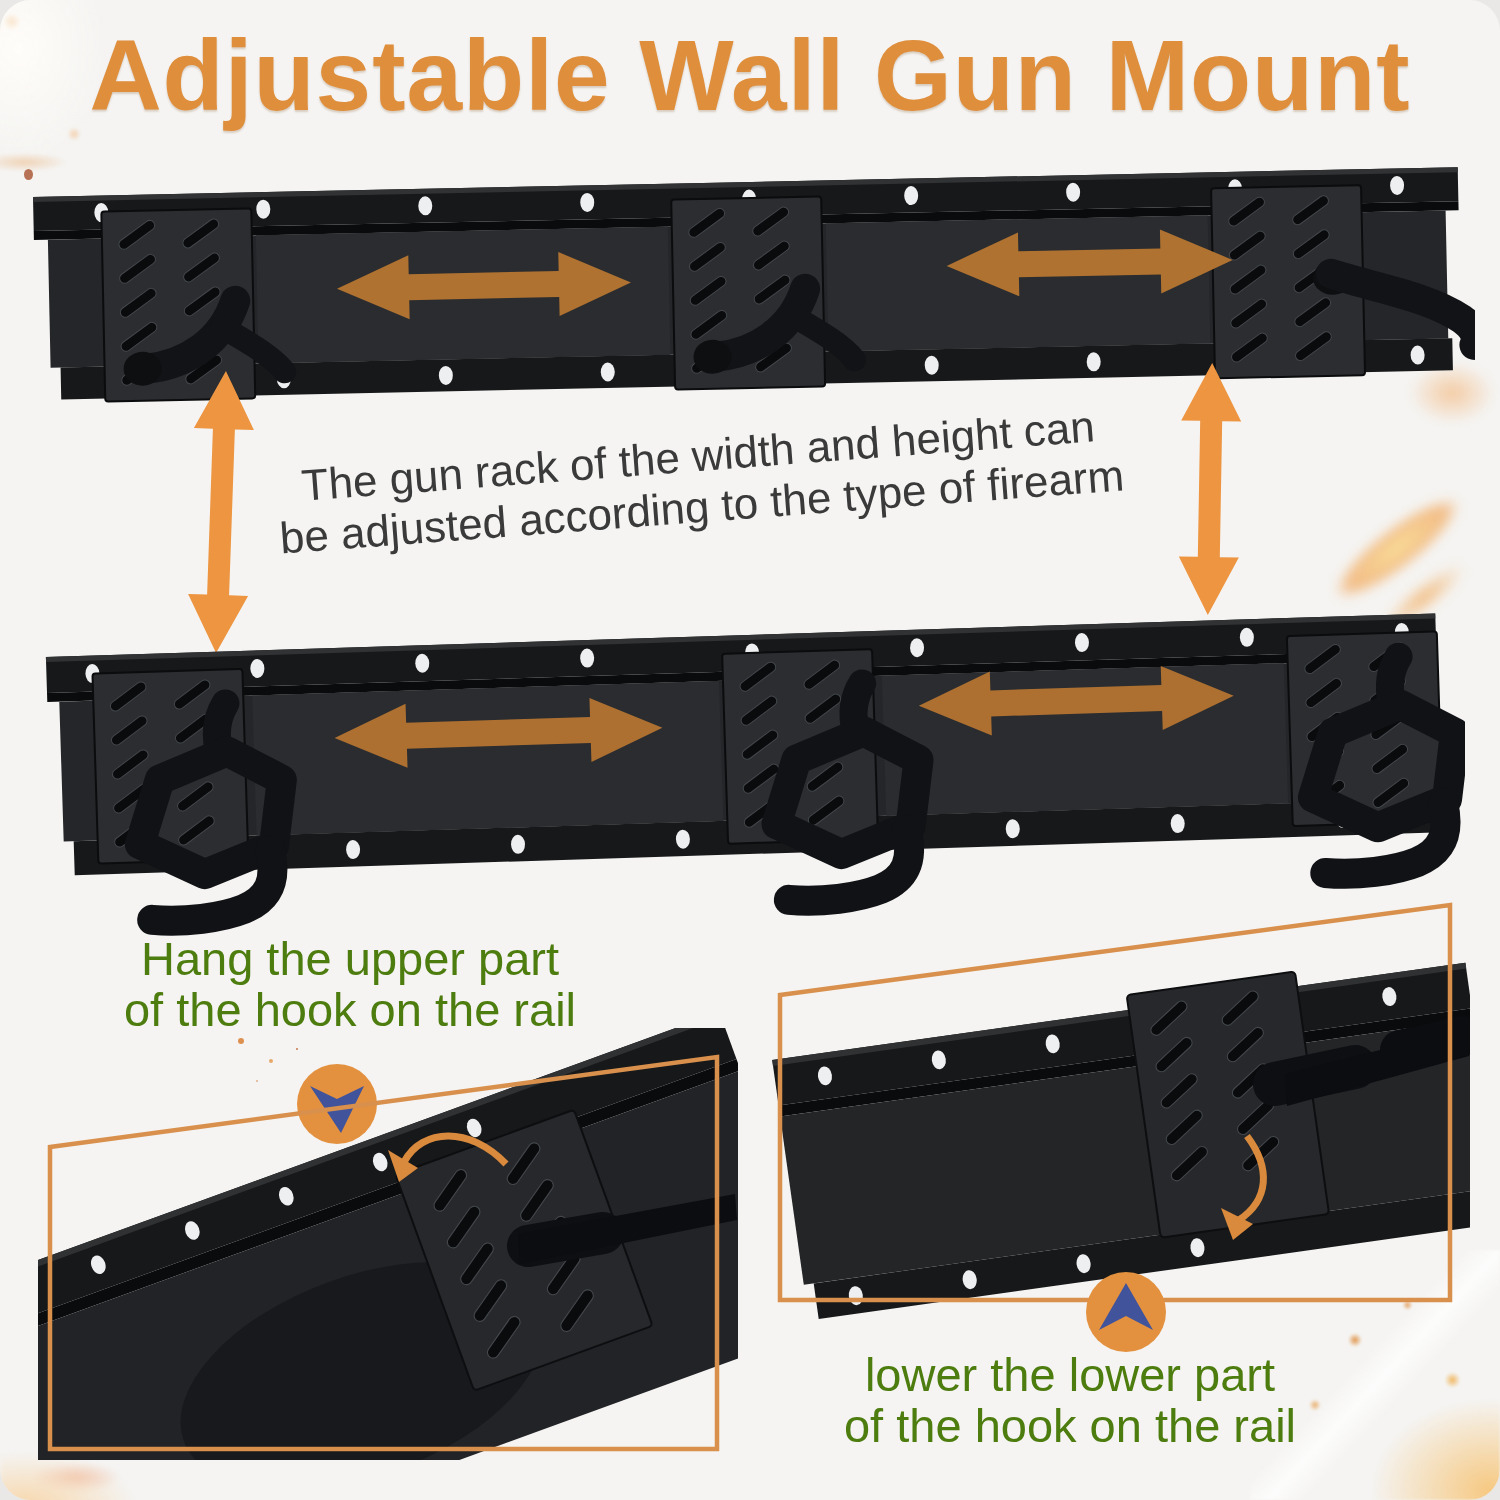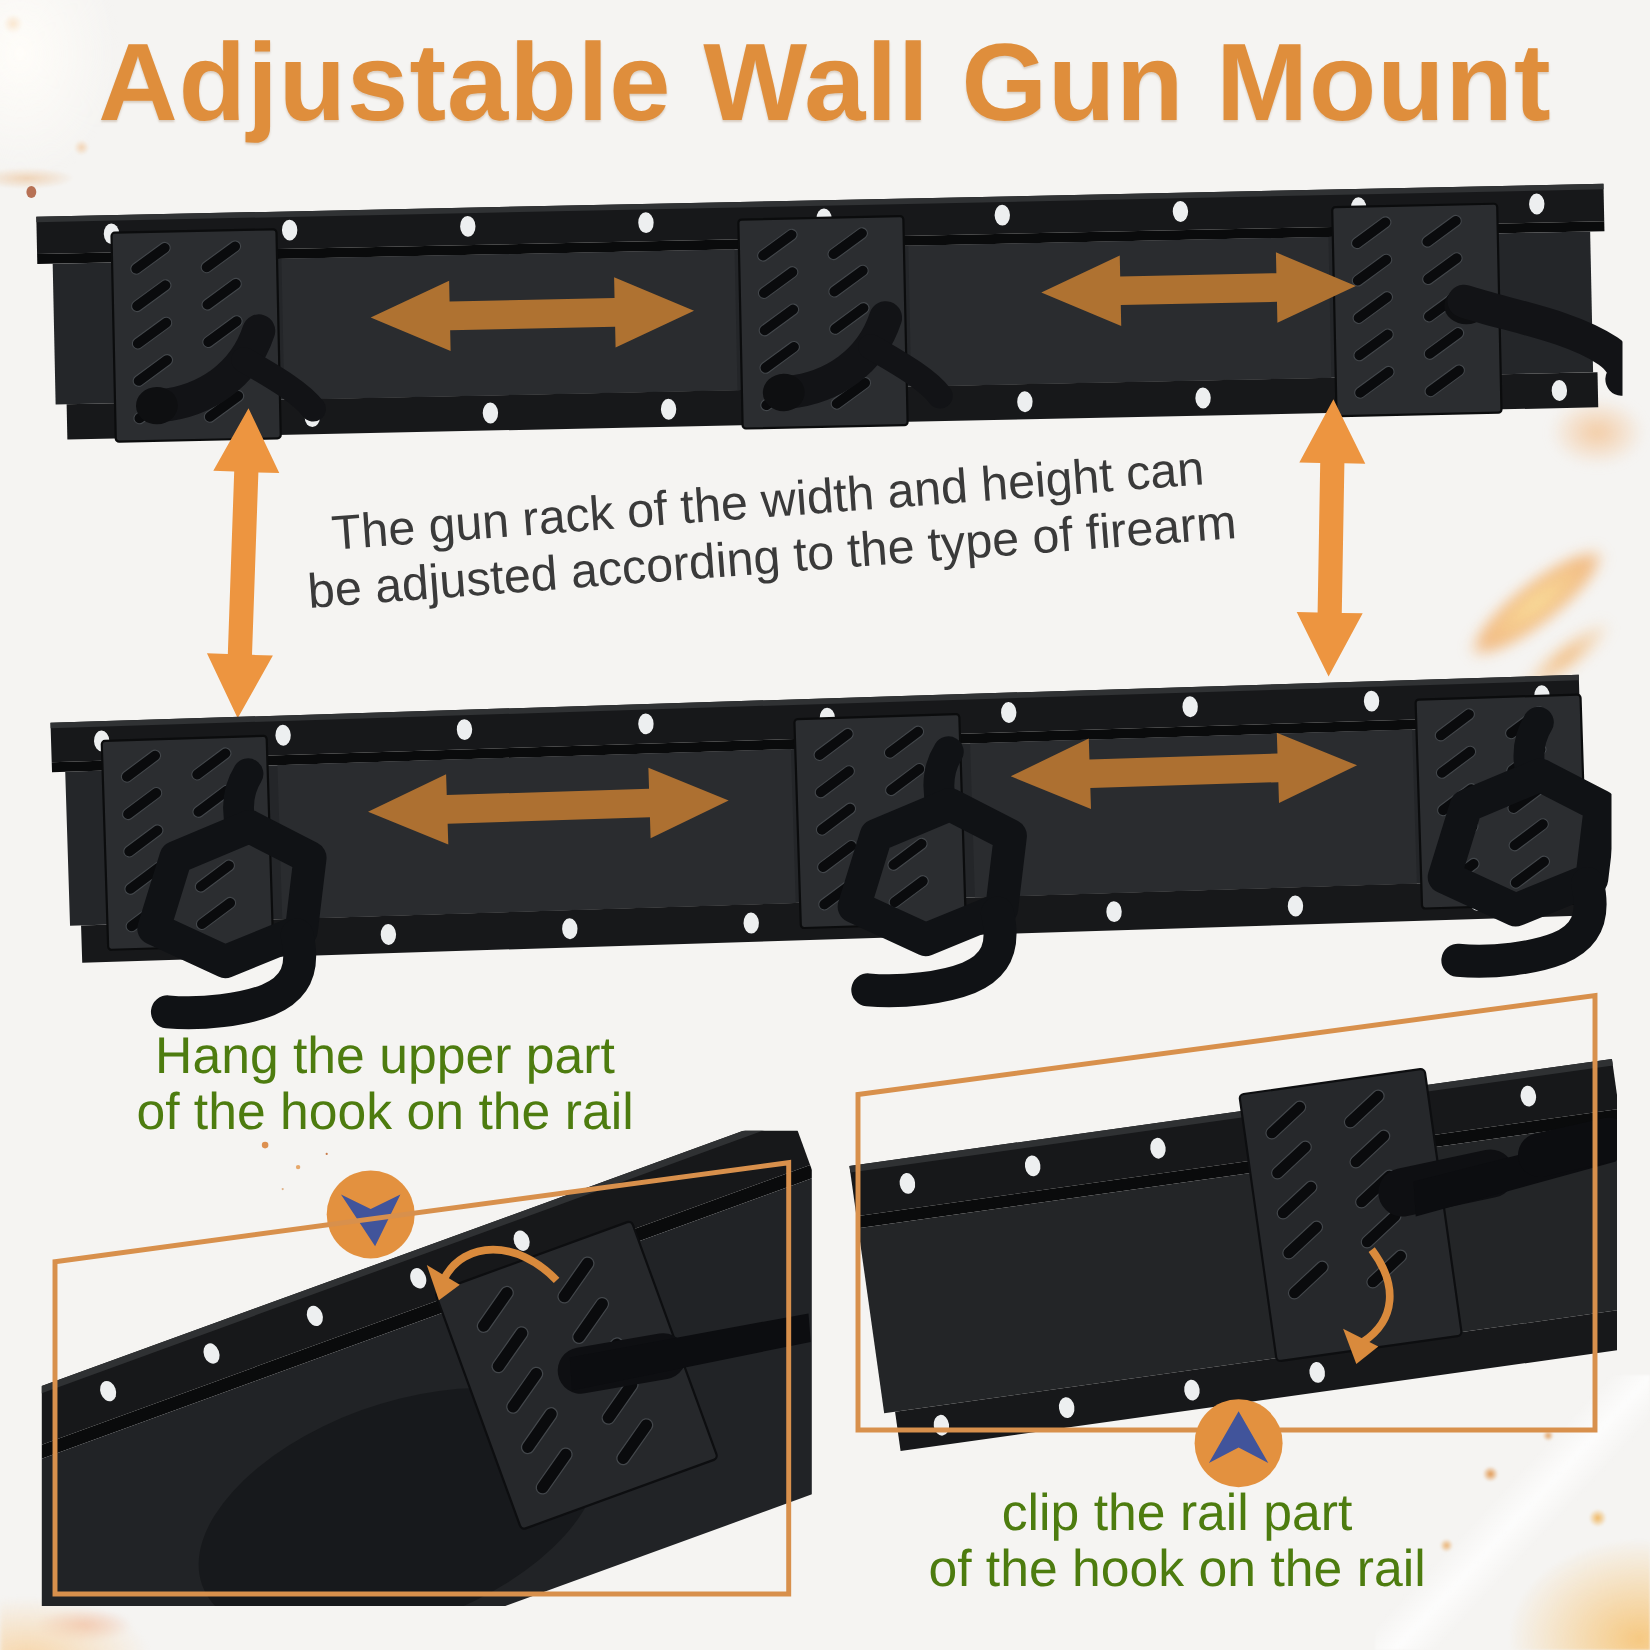--- a/index.html
+++ b/index.html
@@ -1,17 +1,17 @@
 <!DOCTYPE html>
 <html><head>
 <meta charset="utf-8">
 <style>
   html,body{margin:0;padding:0;background:#e9e8e6;}
   .canvas{position:relative;width:1500px;height:1500px;overflow:hidden;background:#f5f4f2;
-    font-family:"Liberation Sans",sans-serif;}
+    font-family:"Liberation Sans",sans-serif;border-radius:31px;}
   
   .deco{position:absolute;pointer-events:none;}
   .deco-tl{left:-50px;top:-70px;width:310px;height:330px;filter:blur(1px);background:
     radial-gradient(ellipse 130px 170px at 22% 36%, rgba(255,253,249,.97), rgba(255,250,240,0) 70%),
     radial-gradient(circle 8px at 62px 92px, rgba(233,150,60,.85), transparent 9px),
     radial-gradient(circle 5px at 98px 62px, rgba(233,150,60,.7), transparent 6px),
     radial-gradient(circle 4px at 44px 152px, rgba(198,88,48,.6), transparent 5px),
     radial-gradient(circle 6px at 124px 204px, rgba(240,180,120,.55), transparent 7px),
     radial-gradient(ellipse 62px 14px at 74px 232px, rgba(230,160,90,.4), transparent 70%);}
   .deco-dot1{left:24px;top:169px;width:9px;height:11px;border-radius:50%;background:#a8512e;opacity:.8;filter:blur(.5px);}
@@ -262,17 +262,17 @@
     </g>
     <polygon points="25,117 695,27 695,422 25,422" fill="none" stroke="#d8904c" stroke-width="4.5"></polygon>
   </svg>
 
   <svg class="abs" style="left:1085px;top:1271px" width="82" height="82" viewBox="0 0 82 82">
     <circle cx="41" cy="41" r="40" fill="#e3913f"></circle>
     <polygon points="41,12 68,59 41,45 14,59" fill="#41549b"></polygon>
   </svg>
 
   <div class="caption caption-right">
-    <div>clip the rail part</div>
+    <div>lower the lower part</div>
     <div>of the hook on the rail</div>
   </div>
 
 </div>
 
 </body></html>

